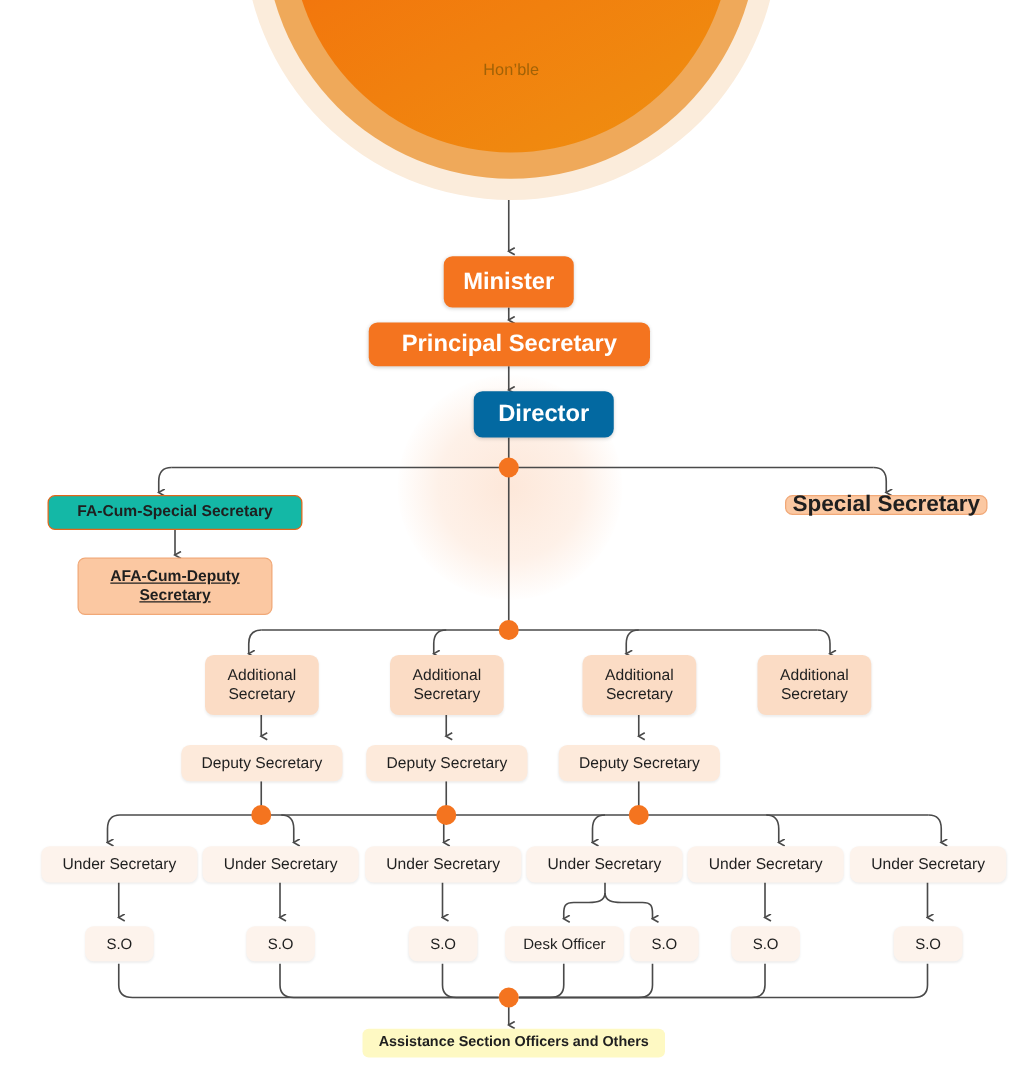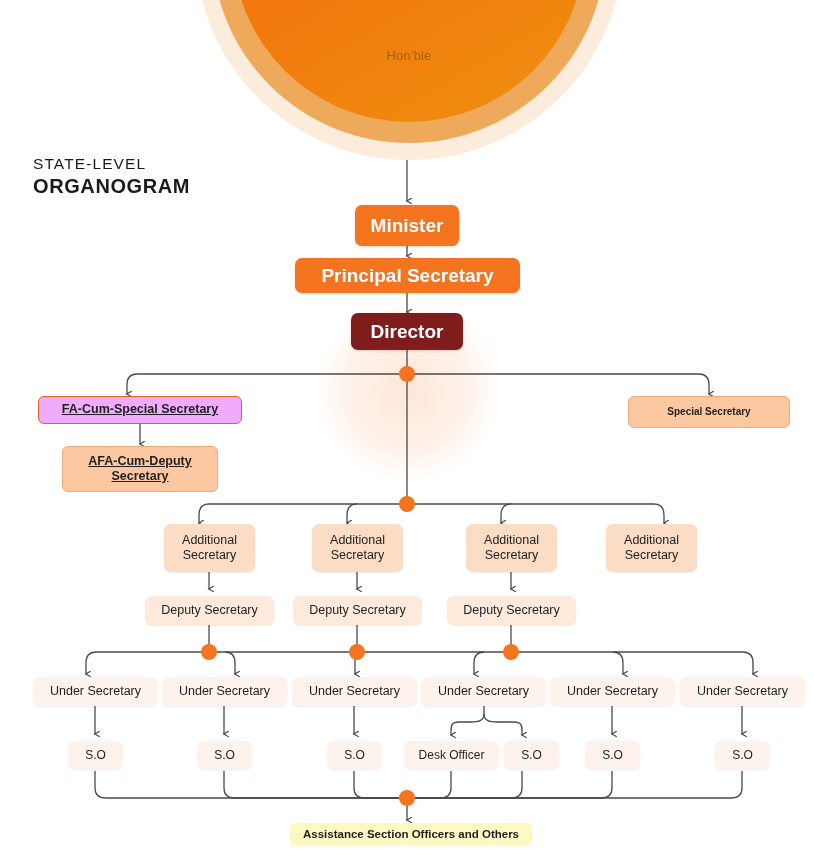--- a/index.html
+++ b/index.html
@@ -129,32 +129,32 @@
     z-index: 3;
   }
 
   .n-strong {
     background: #f4741f;
     color: #ffffff;
     font-weight: bold;
     box-shadow: 0 1px 3px rgba(0,0,0,0.16);
   }
   .n-strong-soft {
-    background: #7f1d1d;
+    background: #0369a1;
     color: #ffffff;
     font-weight: bold;
     box-shadow: 0 1px 3px rgba(0,0,0,0.16);
+    margin-left: 28px;
   }
   .n-mid {
-    background: #f0abfc;
+    background: #14b8a6;
     color: #1f1f1f;
     font-weight: bold;
     border: 1px solid #e2661a;
     border-radius: 6px;
-    text-decoration: underline;
   }
   .n-light {
     background: #fbc8a2;
     color: #1f1f1f;
     font-weight: bold;
     border: 1px solid #f1a877;
     border-radius: 6px;
   }
   .n-pale {
     background: #fbdcc5;
@@ -191,24 +191,20 @@
     <div class="ring ring-outer"></div>
     <div class="ring ring-mid"></div>
     <div class="ring ring-inner"></div>
     <div class="hero-text">
       <div class="hero-sub">Hon’ble</div>
     </div>
   </div>
 
   <div class="glow"></div>
 
-  <div class="section-title">
-    <div class="l1">STATE-LEVEL</div>
-    <div class="l2">ORGANOGRAM</div>
-  </div>
 
   <svg id="wires" viewBox="0 0 814 856">
     <defs>
       <marker id="ar" markerWidth="7" markerHeight="7" refX="3.2" refY="5.4" orient="auto" markerUnits="userSpaceOnUse">
         <path d="M0.4,0.6 L3.2,5.6 L6.0,0.6" fill="none" stroke="#4a4a4a" stroke-width="1.2"></path>
       </marker>
     </defs>
 
     <line x1="407" y1="160" x2="407" y2="201" marker-end="url(#ar)"></line>
 
@@ -284,21 +280,21 @@
 
   <div class="node n-strong-soft" style="left:351px; top:313px; width:112px; height:37px; font-size:19px;">Director</div>
 
   <div class="node n-mid" style="left:38px; top:396px; width:204px; height:28px; font-size:12.5px;">FA-Cum-Special Secretary</div>
 
   <div class="node n-light" style="left:62px; top:446px; width:156px; height:46px; font-size:12.5px; flex-direction:column;text-decoration:underline;">
     <span>AFA-Cum-Deputy</span>
     <span>Secretary</span>
   </div>
 
-  <div class="node n-light" style="left:628px; top:396px; width:162px; height:32px; font-size:10px;">Special Secretary</div>
+  <div class="node n-light" style="left:628px; top:396px; width:162px; height:16px; font-size:18px;">Special Secretary</div>
 
   <div class="node n-pale" style="left:164px; top:524px; width:91px; height:48px; font-size:12.5px; flex-direction:column;">
     <span>Additional</span>
     <span>Secretary</span>
   </div>
   <div class="node n-pale" style="left:312px; top:524px; width:91px; height:48px; font-size:12.5px; flex-direction:column;">
     <span>Additional</span>
     <span>Secretary</span>
   </div>
   <div class="node n-pale" style="left:466px; top:524px; width:91px; height:48px; font-size:12.5px; flex-direction:column;">

